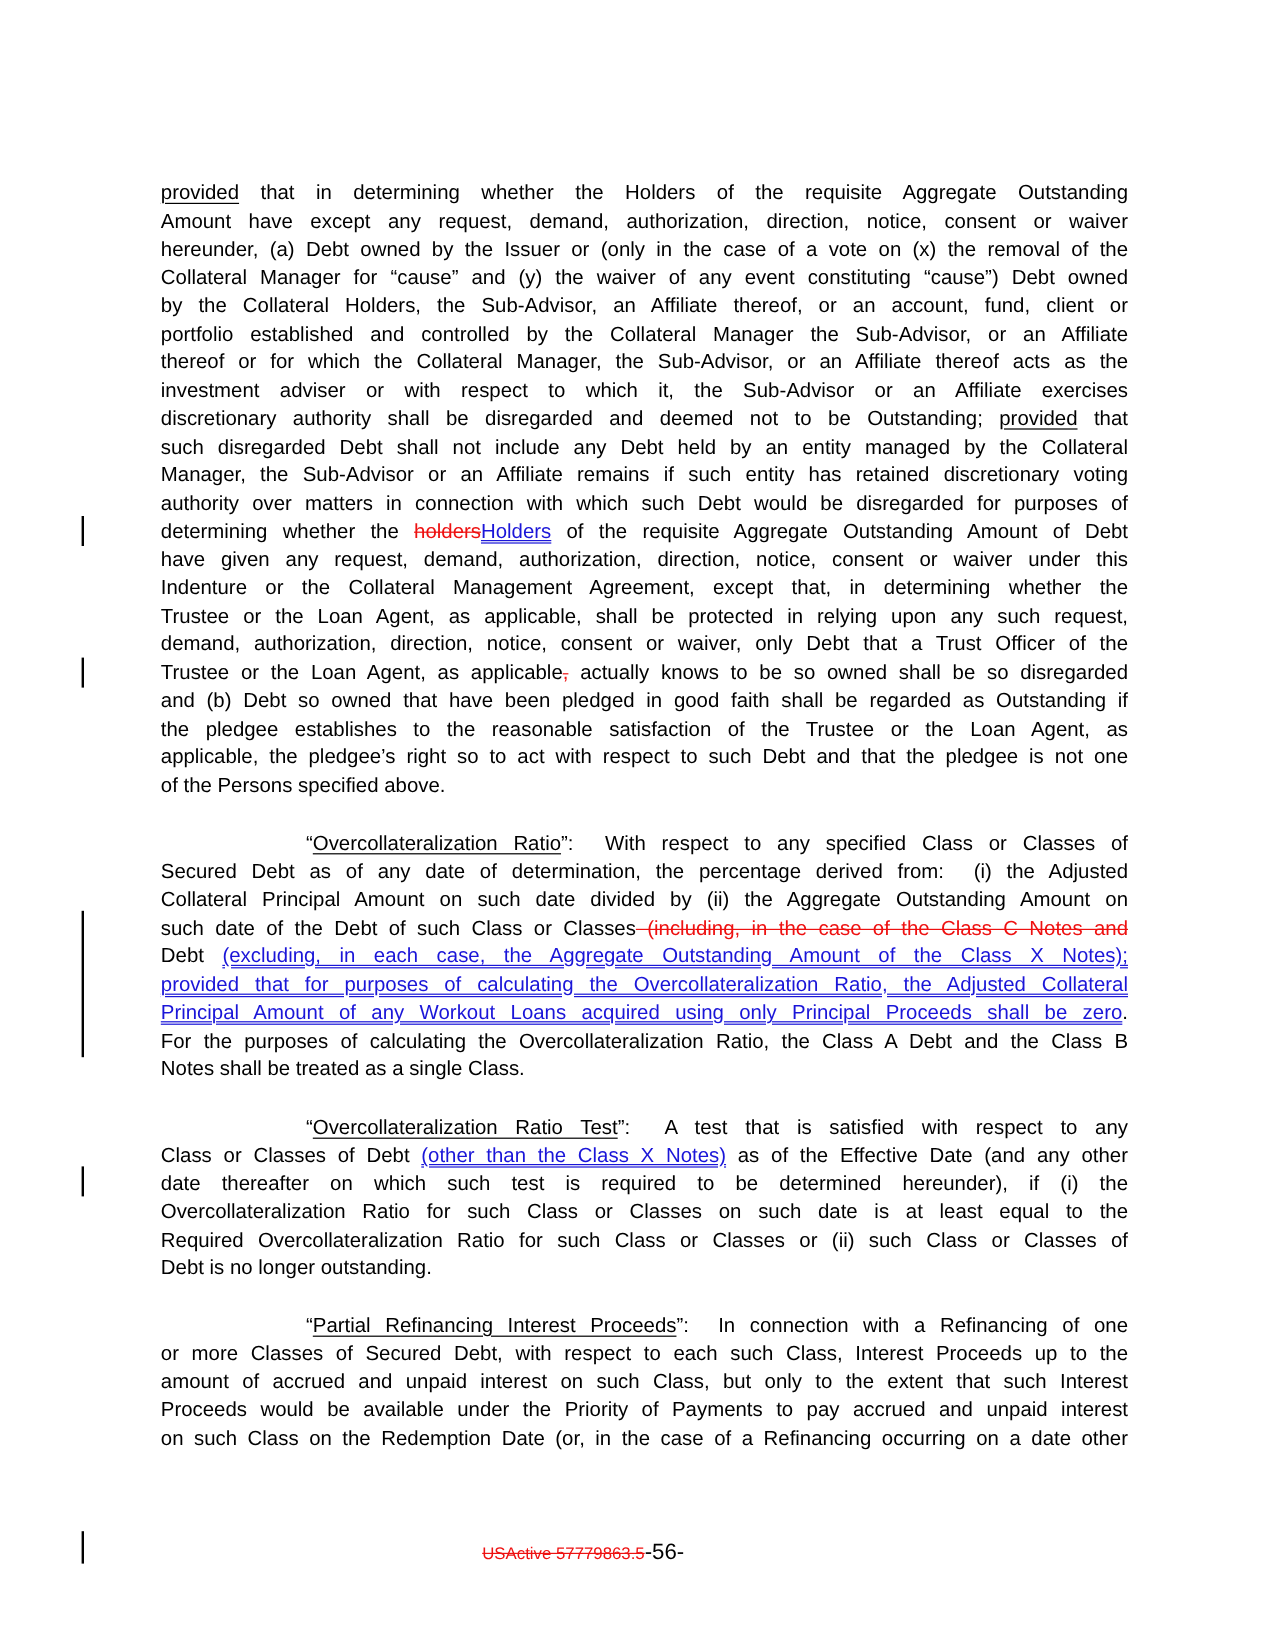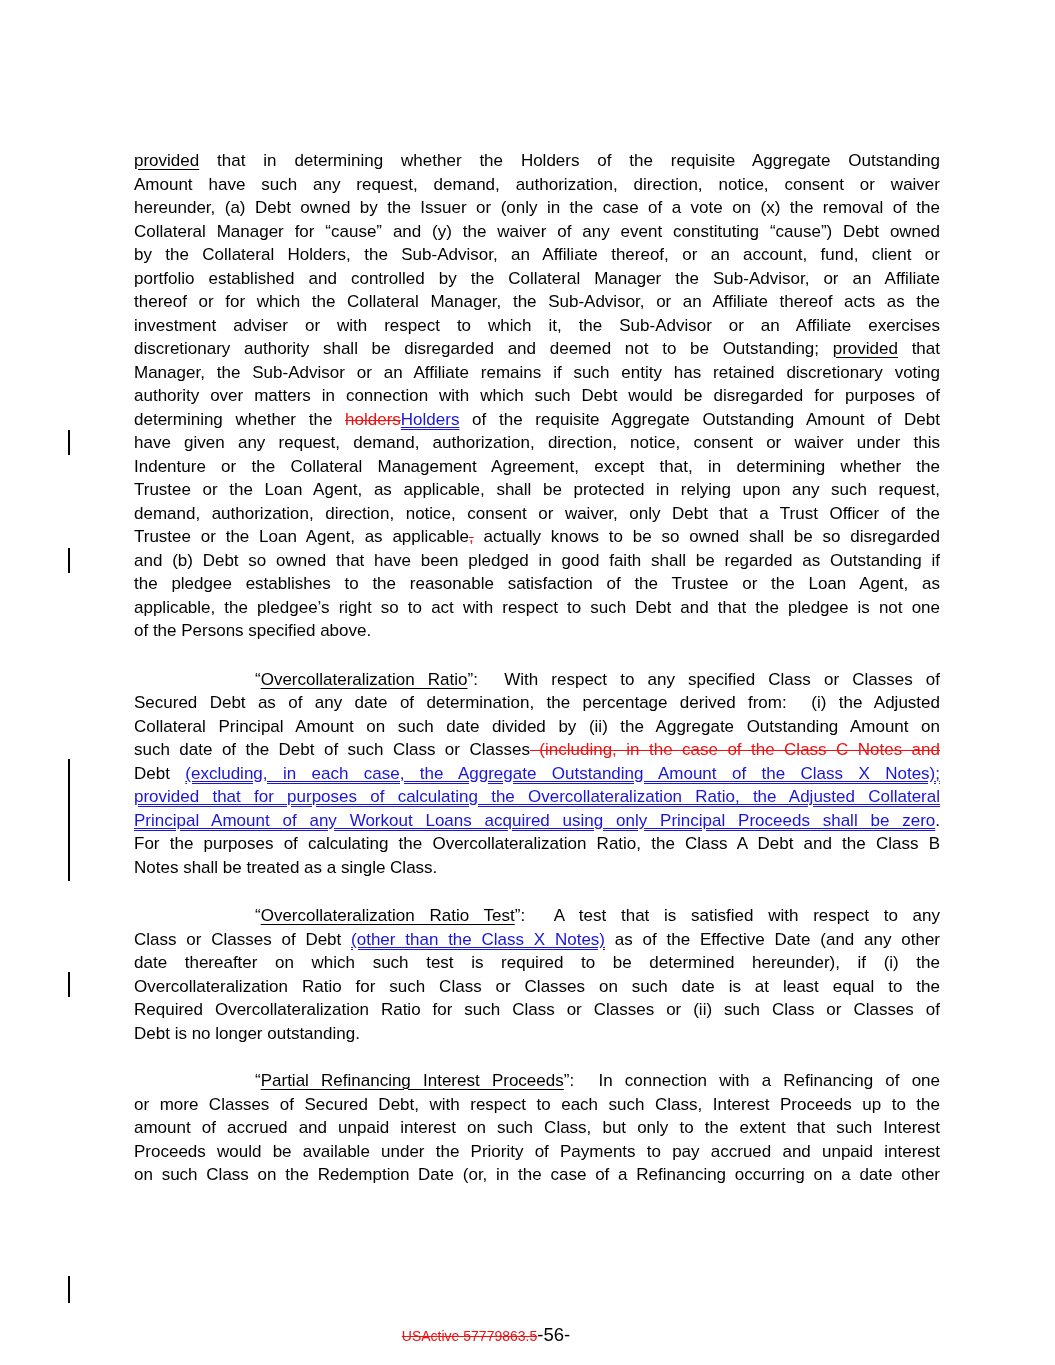--- a/index.html
+++ b/index.html
@@ -47,21 +47,21 @@
     text-underline-offset:2px;
   }
   .change-bar{
     position:absolute;
     left:68px;
     width:2px;
     background:#000;
   }
   .footer{
     position:absolute;
-    top:1324px;
+    top:1282px;
     left:0;
     width:972px;
     text-align:center;
   }
   .doc-id{
     color:var(--del-c,#ee1111);
     font-size:14px;
     text-decoration-line:line-through;
     text-decoration-thickness:1.2px;
   }
@@ -70,28 +70,29 @@
     font-size:18.5px;
   }
 </style>
 </head>
 <body>
 
 <div class="page">
   <div class="content">
       <div class="para" style="margin-bottom: 25px;">
         <div class="line"><span class="term">provided</span><span> that in determining whether the Holders of the requisite Aggregate Outstanding</span></div>
-        <div class="line"><span>Amount have such any request, demand, authorization, direction, notice, consent or waiver</span></div>
+        <div class="line"><span>Amount have except any request, demand, authorization, direction, notice, consent or waiver</span></div>
         <div class="line"><span>hereunder, (a) Debt owned by the Issuer or (only in the case of a vote on (x) the removal of the</span></div>
         <div class="line"><span>Collateral Manager for “cause” and (y) the waiver of any event constituting “cause”) Debt owned</span></div>
         <div class="line"><span>by the Collateral Holders, the Sub-Advisor, an Affiliate thereof, or an account, fund, client or</span></div>
         <div class="line"><span>portfolio established and controlled by the Collateral Manager the Sub-Advisor, or an Affiliate</span></div>
         <div class="line"><span>thereof or for which the Collateral Manager, the Sub-Advisor, or an Affiliate thereof acts as the</span></div>
         <div class="line"><span>investment adviser or with respect to which it, the Sub-Advisor or an Affiliate exercises</span></div>
         <div class="line"><span>discretionary authority shall be disregarded and deemed not to be Outstanding; </span><span class="term">provided</span><span> that</span></div>
+        <div class="line"><span>such disregarded Debt shall not include any Debt held by an entity managed by the Collateral</span></div>
         <div class="line"><span>Manager, the Sub-Advisor or an Affiliate remains if such entity has retained discretionary voting</span></div>
         <div class="line"><span>authority over matters in connection with which such Debt would be disregarded for purposes of</span></div>
         <div class="line"><span>determining whether the </span><span class="del">holders</span><span class="ins">Holders</span><span> of the requisite Aggregate Outstanding Amount of Debt</span></div>
         <div class="line"><span>have given any request, demand, authorization, direction, notice, consent or waiver under this</span></div>
         <div class="line"><span>Indenture or the Collateral Management Agreement, except that, in determining whether the</span></div>
         <div class="line"><span>Trustee or the Loan Agent, as applicable, shall be protected in relying upon any such request,</span></div>
         <div class="line"><span>demand, authorization, direction, notice, consent or waiver, only Debt that a Trust Officer of the</span></div>
         <div class="line"><span>Trustee or the Loan Agent, as applicable</span><span class="del">,</span><span> actually knows to be so owned shall be so disregarded</span></div>
         <div class="line"><span>and (b) Debt so owned that have been pledged in good faith shall be regarded as Outstanding if</span></div>
         <div class="line"><span>the pledgee establishes to the reasonable satisfaction of the Trustee or the Loan Agent, as</span></div>

